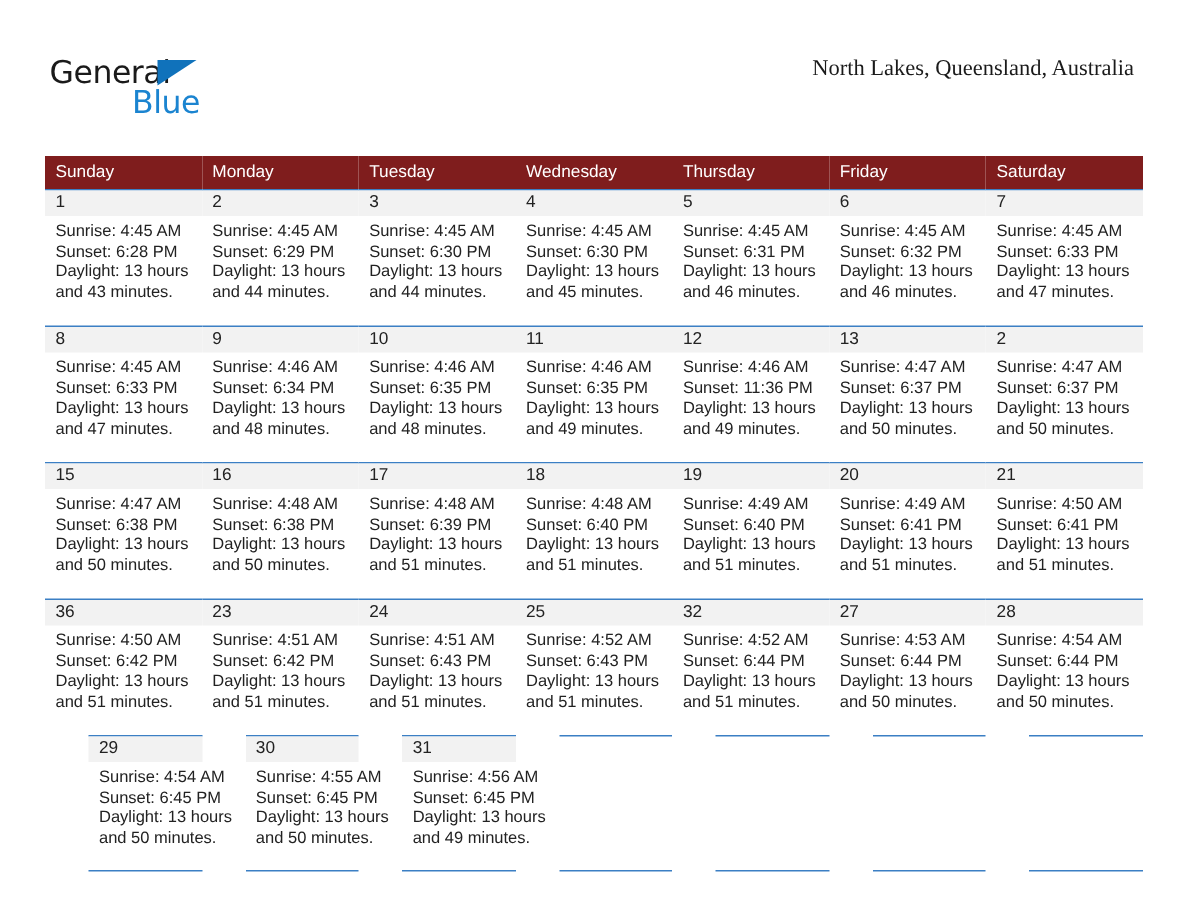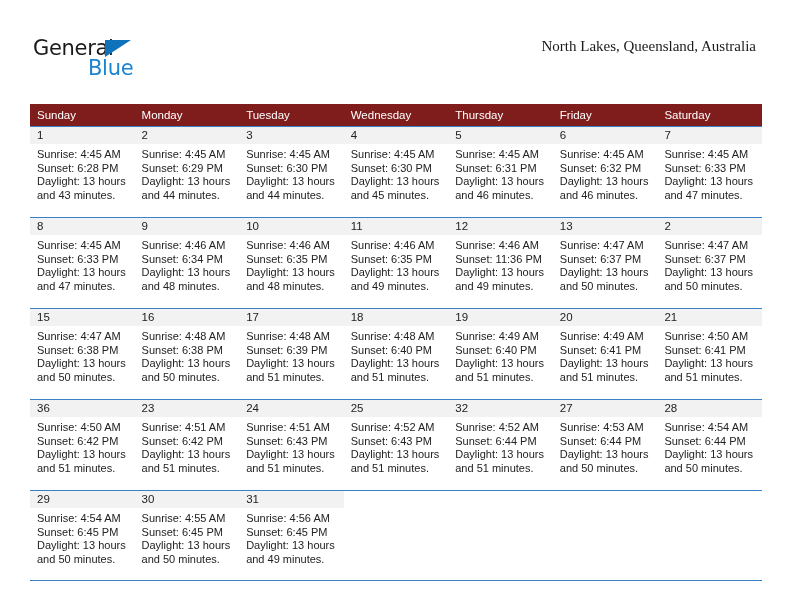--- a/index.html
+++ b/index.html
@@ -114,20 +114,21 @@
     box-sizing: border-box;
   }
   .cell {
     position: relative;
     height: 91px;
     box-sizing: border-box;
     border-top: 1px solid #3b7fc4;
   }
   .week-row.last .cell {
     border-bottom: 1px solid #3b7fc4;
+    margin-left: 29px;
   }
   .daynum-band {
     background: #f2f2f2;
     height: 17px;
     line-height: 17px;
     padding-left: 7px;
     font-size: 11.5px;
     color: #222222;
     box-sizing: border-box;
   }

